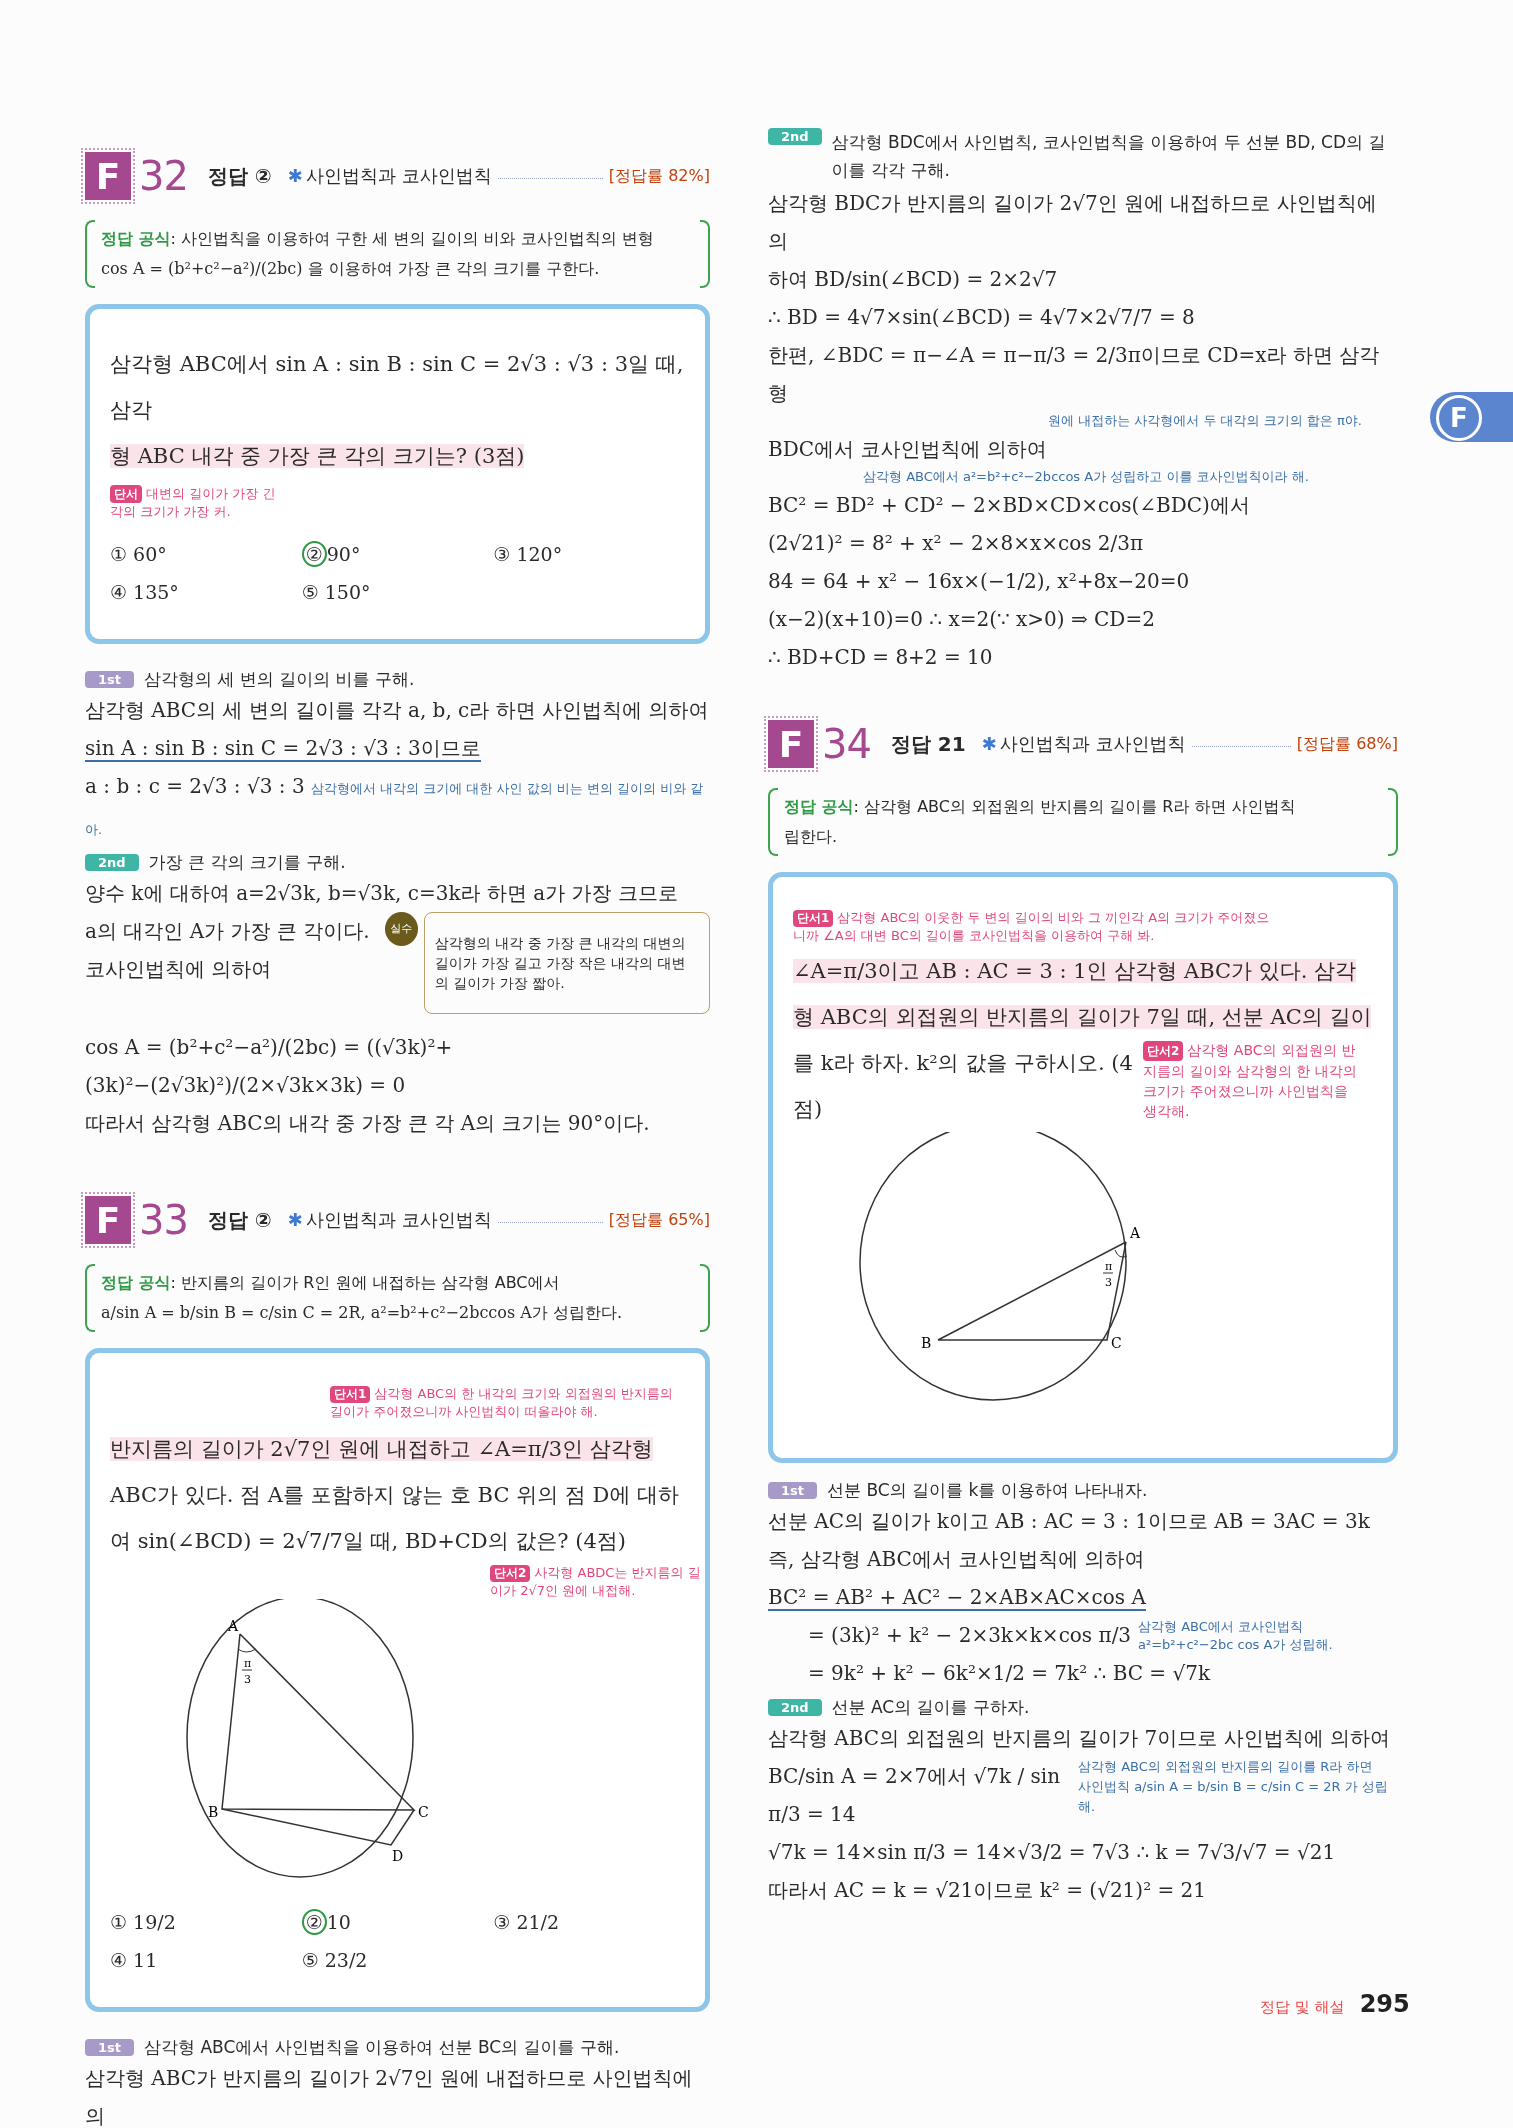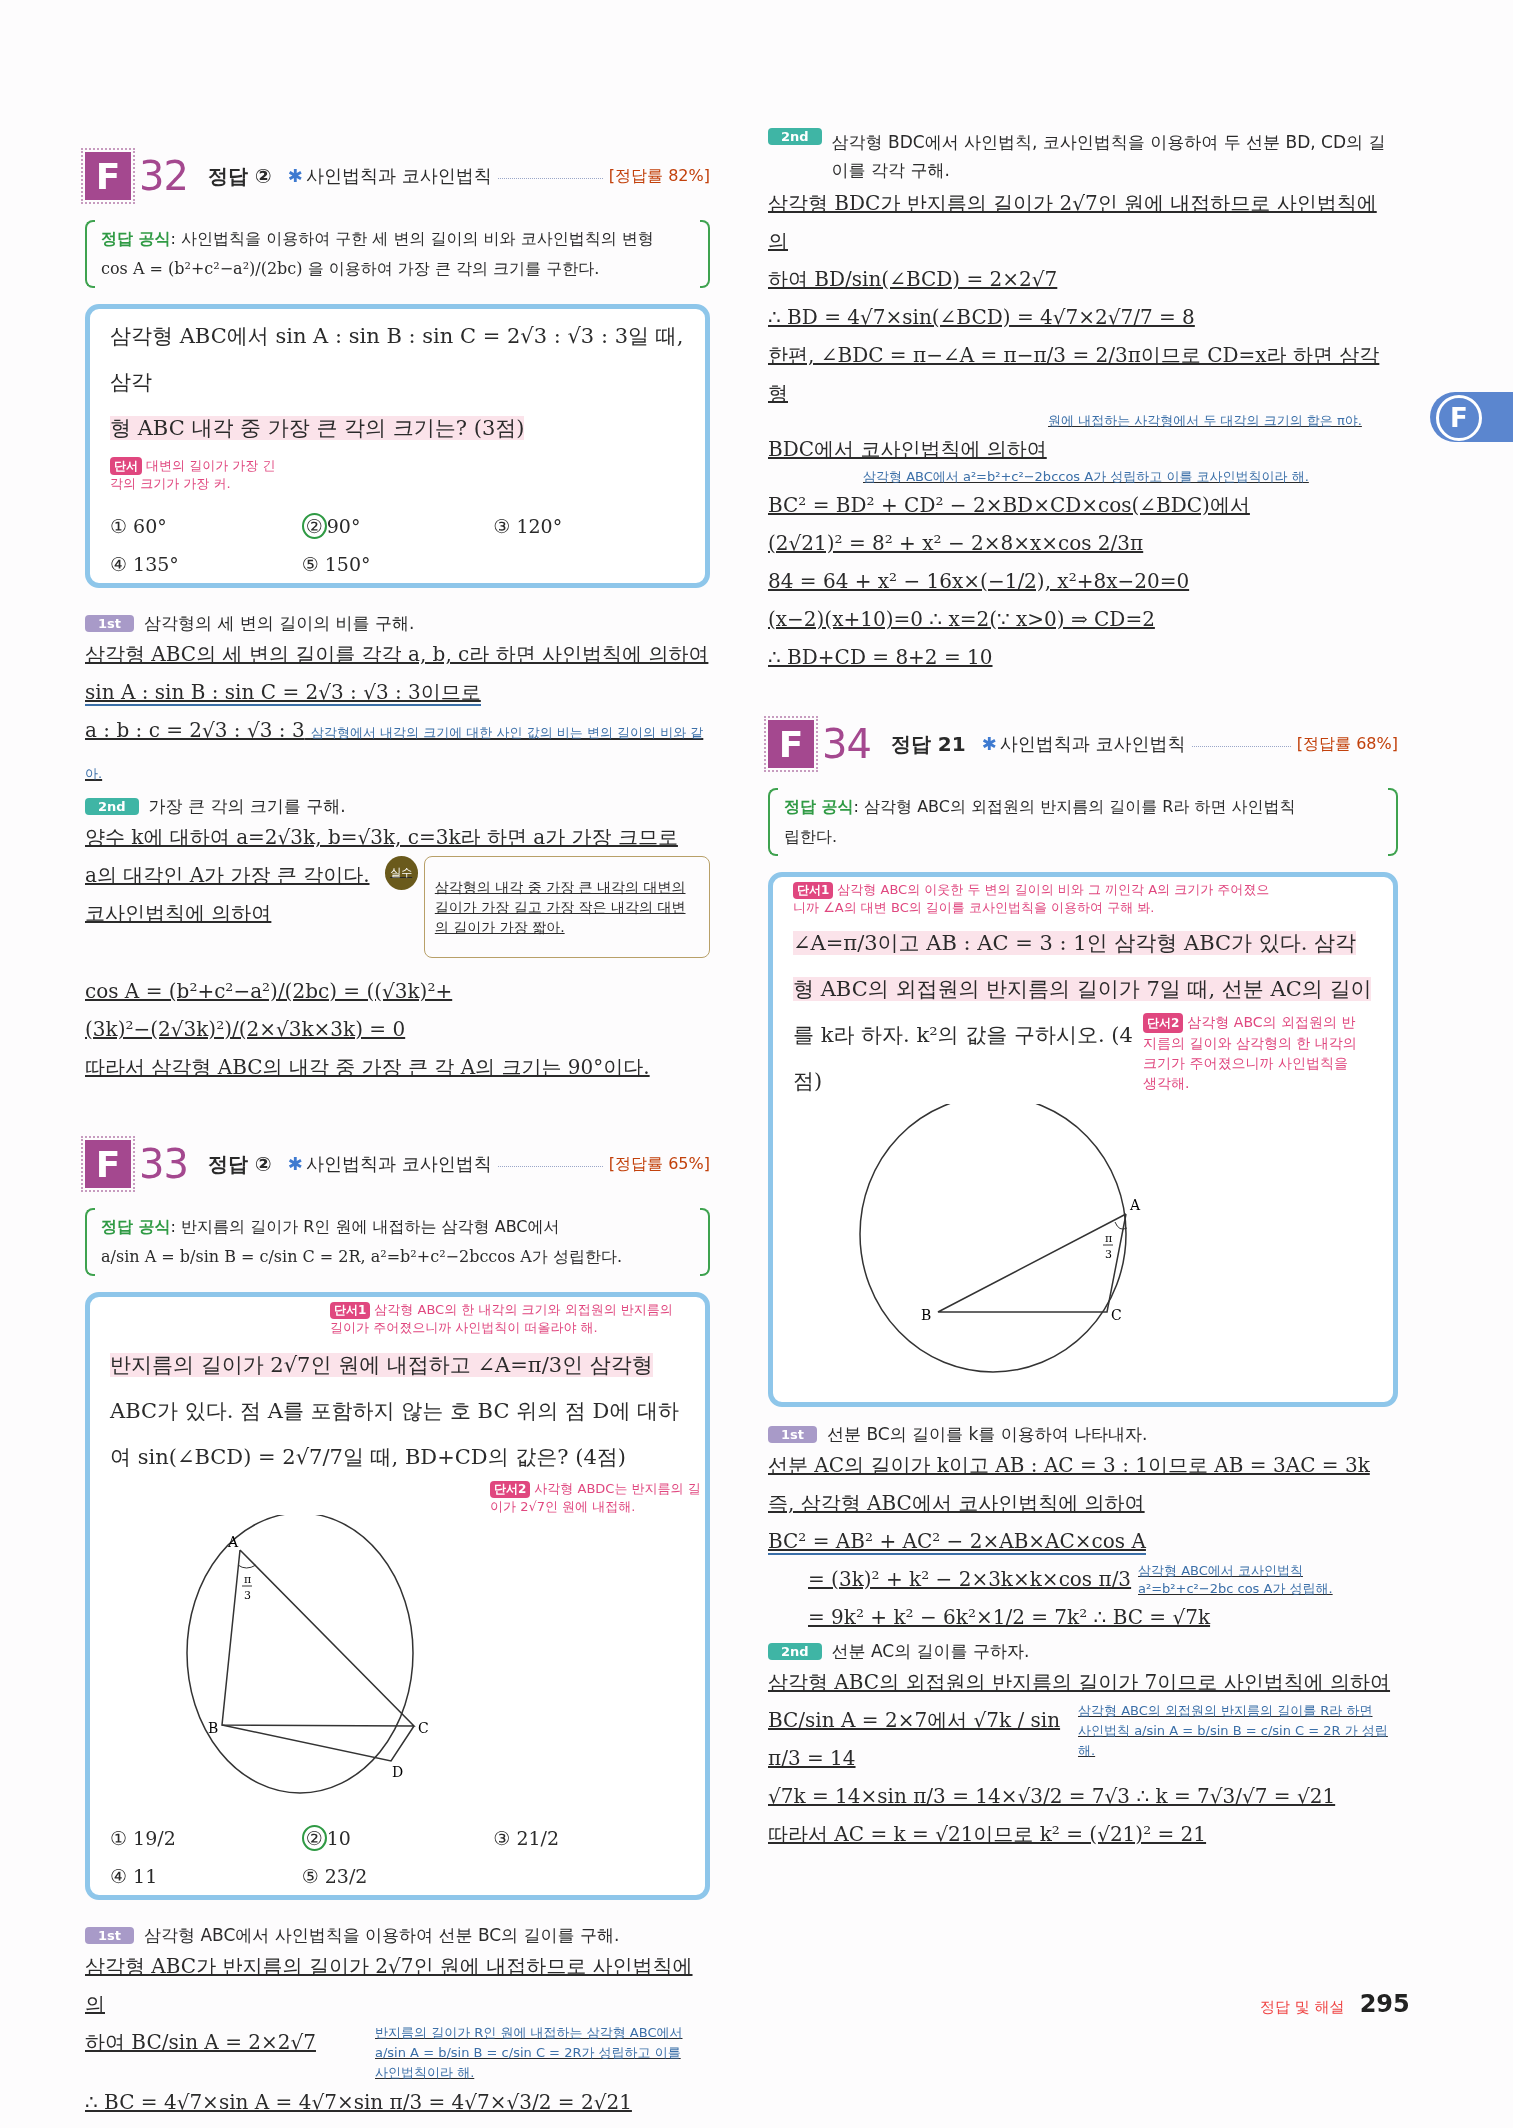--- a/index.html
+++ b/index.html
@@ -23,36 +23,36 @@
 
   
   .formula{position:relative;margin-top:14px;padding:6px 16px 6px 16px;font-size:16px;line-height:30px;}
   .formula:before,.formula:after{content:"";position:absolute;top:2px;bottom:2px;width:8px;border:2px solid #3ea24f;}
   .formula:before{left:0;border-right:none;border-radius:8px 0 0 8px;}
   .formula:after{right:0;border-left:none;border-radius:0 8px 8px 0;}
   .formula .lab{color:#2f9a44;font-weight:bold;font-family:"DejaVu Sans",sans-serif;}
   .formula .txt{font-family:"DejaVu Sans",sans-serif;}
 
   
-  .pbox{margin-top:14px;border:5px solid #8ec6ea;border-radius:14px;padding:4px 20px;background:#fff;position:relative;}
+  .pbox{margin-top:14px;border:5px solid #8ec6ea;border-radius:14px;padding:32px 20px;background:#fff;position:relative;}
   .qline{font-size:21px;line-height:46px;}
   .hl{background:#fbe3ea;}
   .hint{color:#e0477f;font-family:"DejaVu Sans",sans-serif;font-size:13px;line-height:17px;}
   .hintbadge{display:inline-block;background:#e0477f;color:#fff;font-weight:bold;border-radius:4px;
              padding:0 4px;font-size:12px;margin-right:4px;font-family:"DejaVu Sans",sans-serif;}
   .choices{display:grid;grid-template-columns:1fr 1fr 1fr;row-gap:8px;font-size:19px;margin-top:14px;}
   .choice{padding:4px 0;}
   .choice.sel .cn{border:2px solid #2f9a44;border-radius:50%;padding:0 2px;}
 
   
   .step{display:flex;align-items:center;margin-top:12px;font-family:"DejaVu Sans",sans-serif;font-size:17px;}
   .stag{display:inline-block;color:#fff;font-weight:bold;font-size:13px;padding:1px 13px;border-radius:4px;margin-right:10px;}
   .s1{background:#a89ac8;}
   .s2{background:#3fb5a5;}
-  .body{font-size:20px;line-height:38px;text-decoration:underline;}
+  .body{font-size:20px;line-height:38px;}
   .note{color:#3b6fa8;font-family:"DejaVu Sans",sans-serif;font-size:13px;}
   .ul{border-bottom:2px solid #3b6fa8;}
   .warn{display:inline-block;border:1.5px solid #b8a068;border-radius:8px;padding:20px 10px;font-family:"DejaVu Sans",sans-serif;font-size:14px;line-height:20px;width:270px;vertical-align:top;}
   .warnicon{display:inline-flex;width:34px;height:34px;border-radius:50%;background:#6a5a1c;color:#fff;
             font-size:11px;align-items:center;justify-content:center;vertical-align:middle;margin:0 6px;font-family:"DejaVu Sans",sans-serif;}
 
   .sidetab{position:absolute;left:1430px;top:392px;width:83px;height:50px;background:#5b86cf;border-radius:26px 0 0 26px;}
   .sidetab .ring{position:absolute;left:6px;top:3px;width:40px;height:40px;border:3px solid #fff;border-radius:50%;
                  color:#fff;font-family:"DejaVu Sans",sans-serif;font-weight:bold;font-size:26px;display:flex;align-items:center;justify-content:center;}
 

